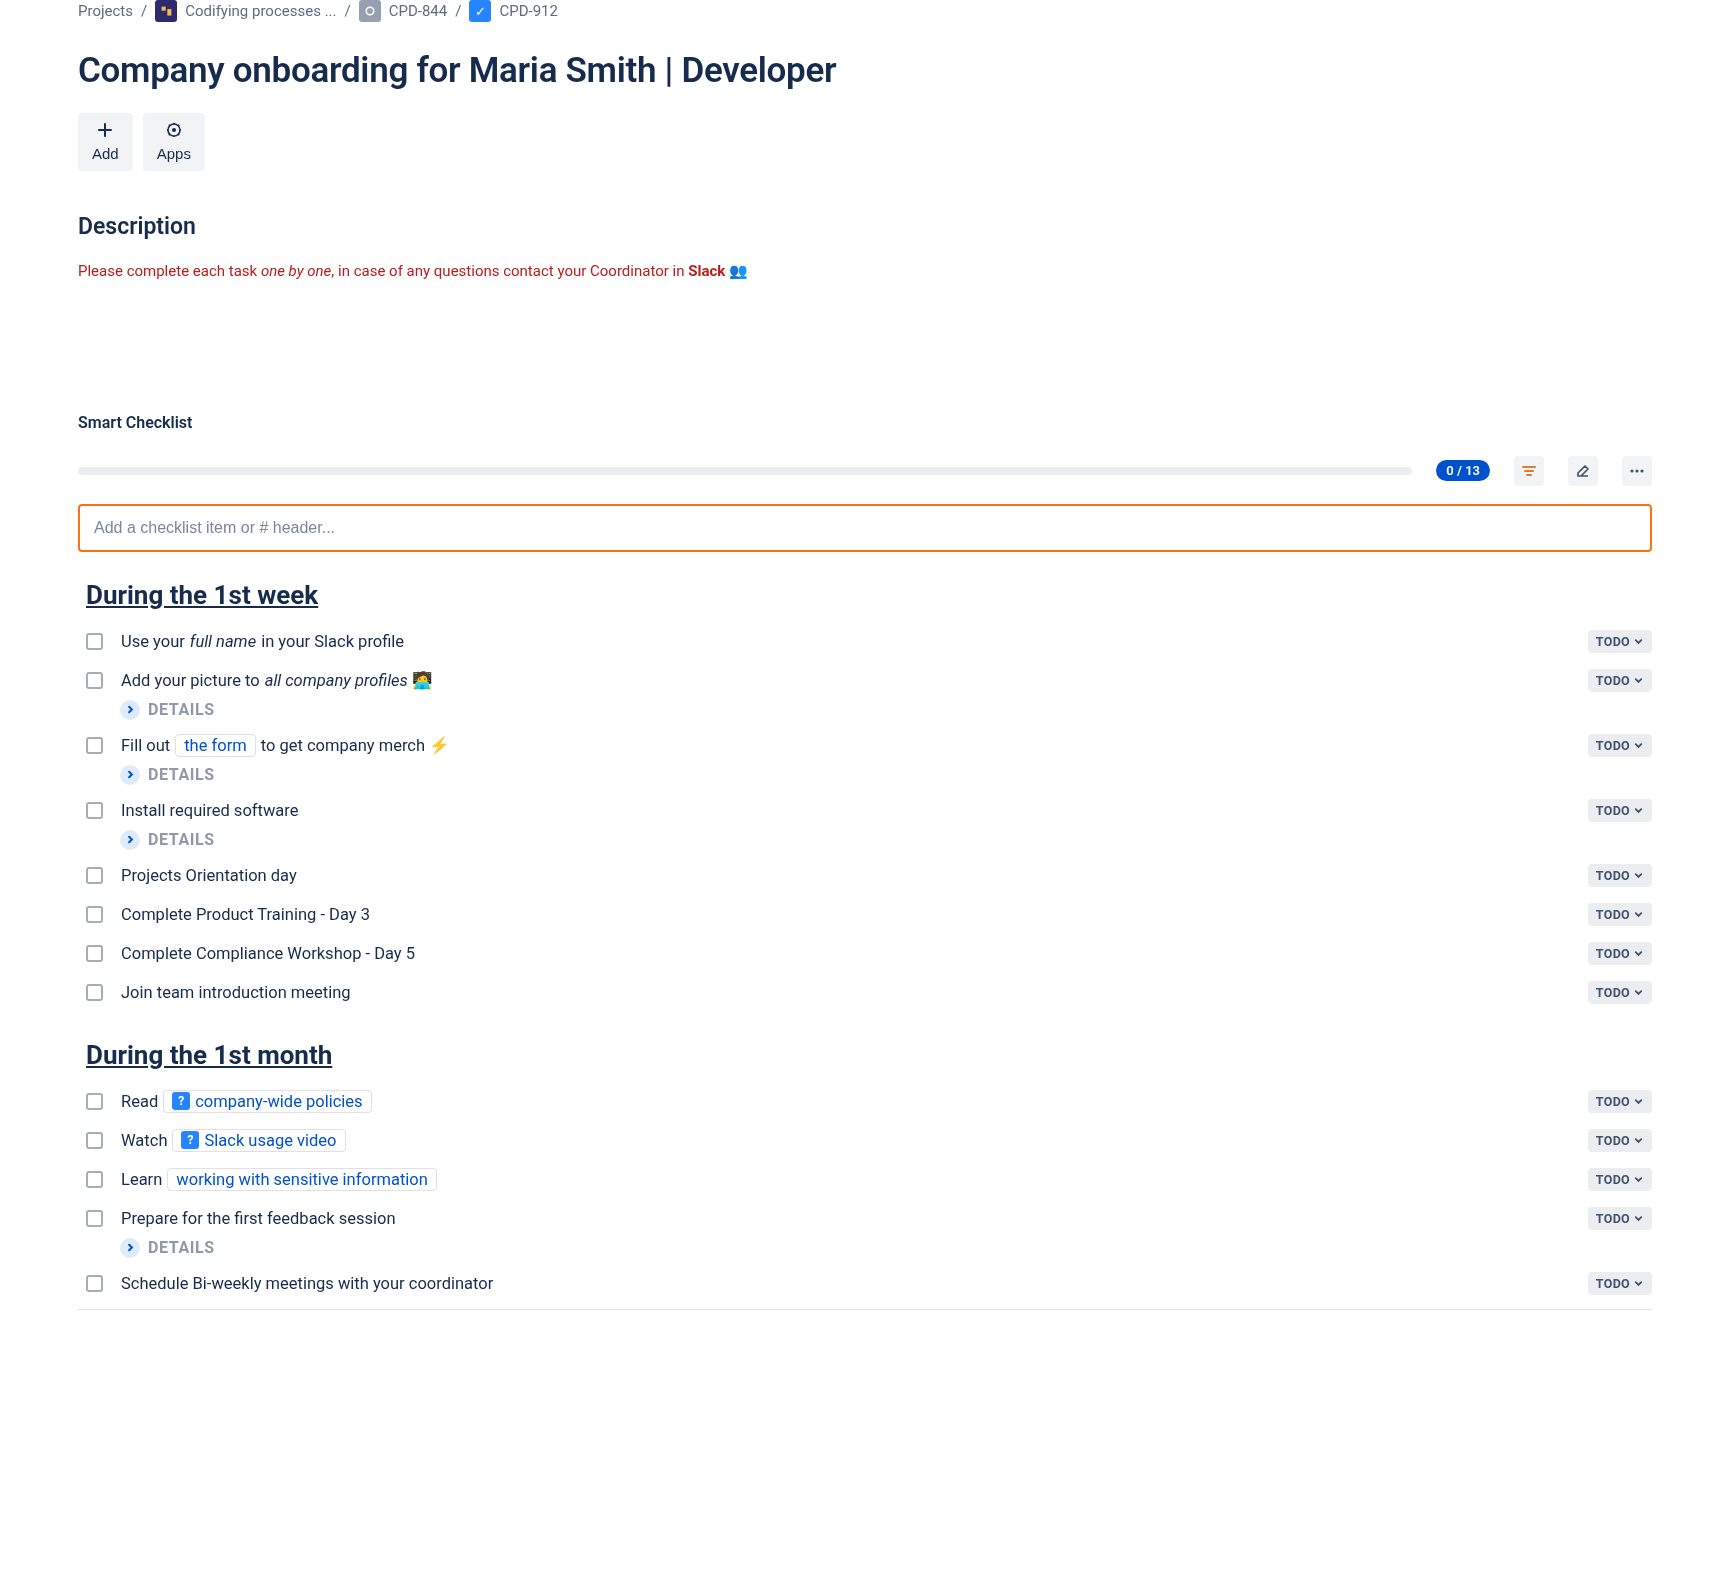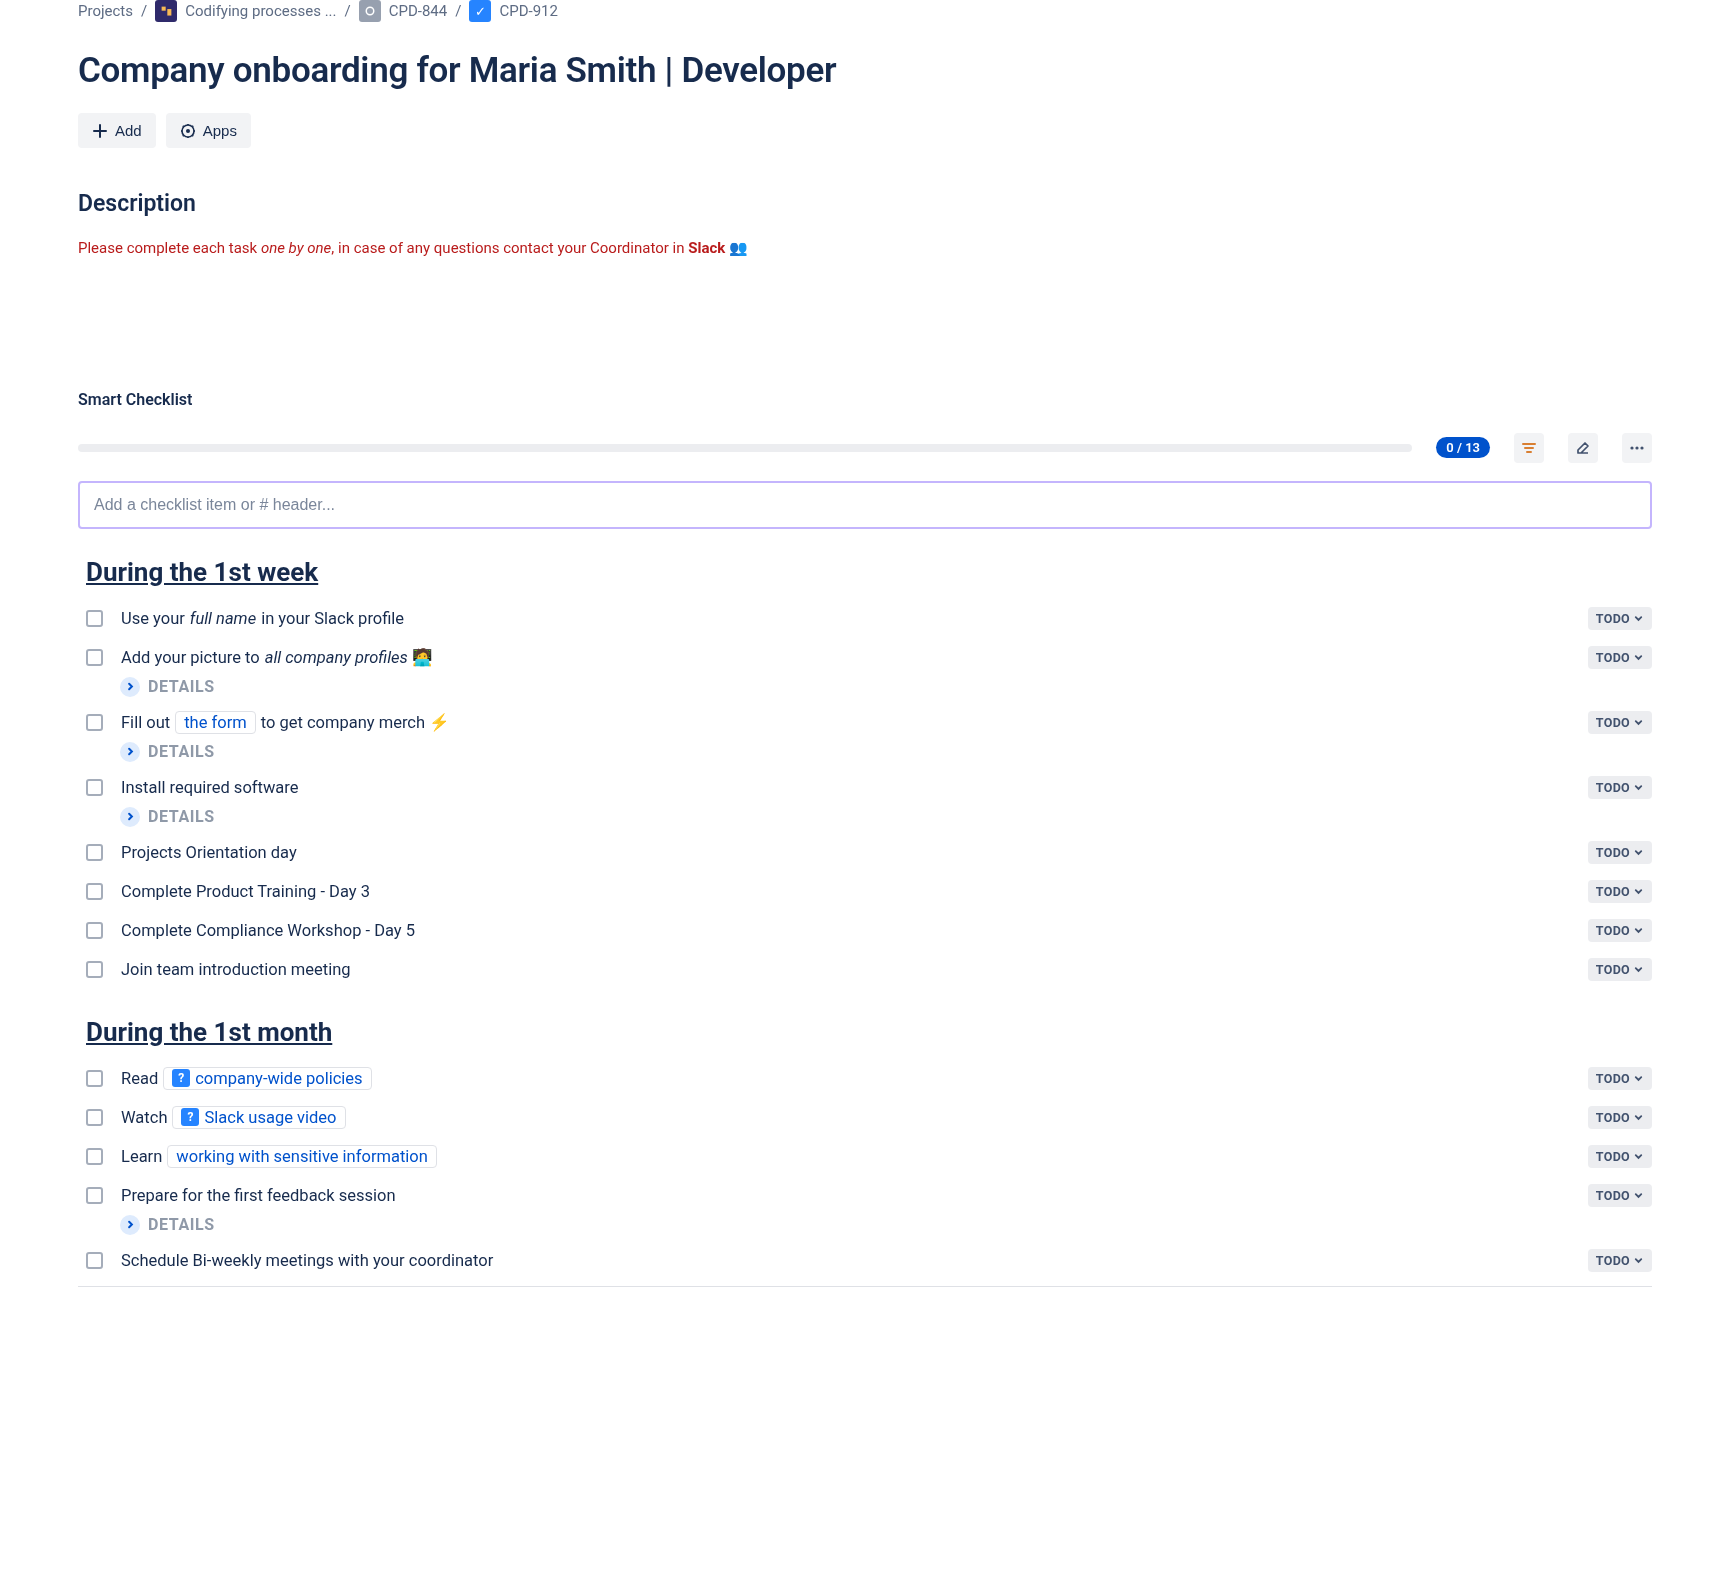--- a/index.html
+++ b/index.html
@@ -45,20 +45,21 @@
     border:none;
     border-radius:4px;
     padding: 9px 14px;
     display:inline-flex;
     align-items:center;
     gap:7px;
     font-size:15px;
     font-weight:500;
     color:#172B4D;
     cursor:pointer;
+    flex-direction:column;
   }
   .section-label {
     font-size:23px;
     font-weight:600;
     color:#172B4D;
     margin-top: 42px;
   }
   .desc-text{
     margin-top: 20px;
     font-size:15px;
@@ -95,21 +96,21 @@
     width:30px;height:30px;
     border-radius:4px;
     display:inline-flex;align-items:center;justify-content:center;
     cursor:pointer;
     background:#f2f3f5;
     color:#42526E;
   }
   .add-input{
     width:100%;
     margin-top:18px;
-    border:2px solid #c4b5fd;
+    border:2px solid #f97316;
     border-radius:4px;
     padding:13px 14px;
     font-size:16px;
     color:#172B4D;
     outline:none;
   }
   .add-input::placeholder{color:#7a869a;}
   .group-header{
     font-size:26px;
     font-weight:700;

